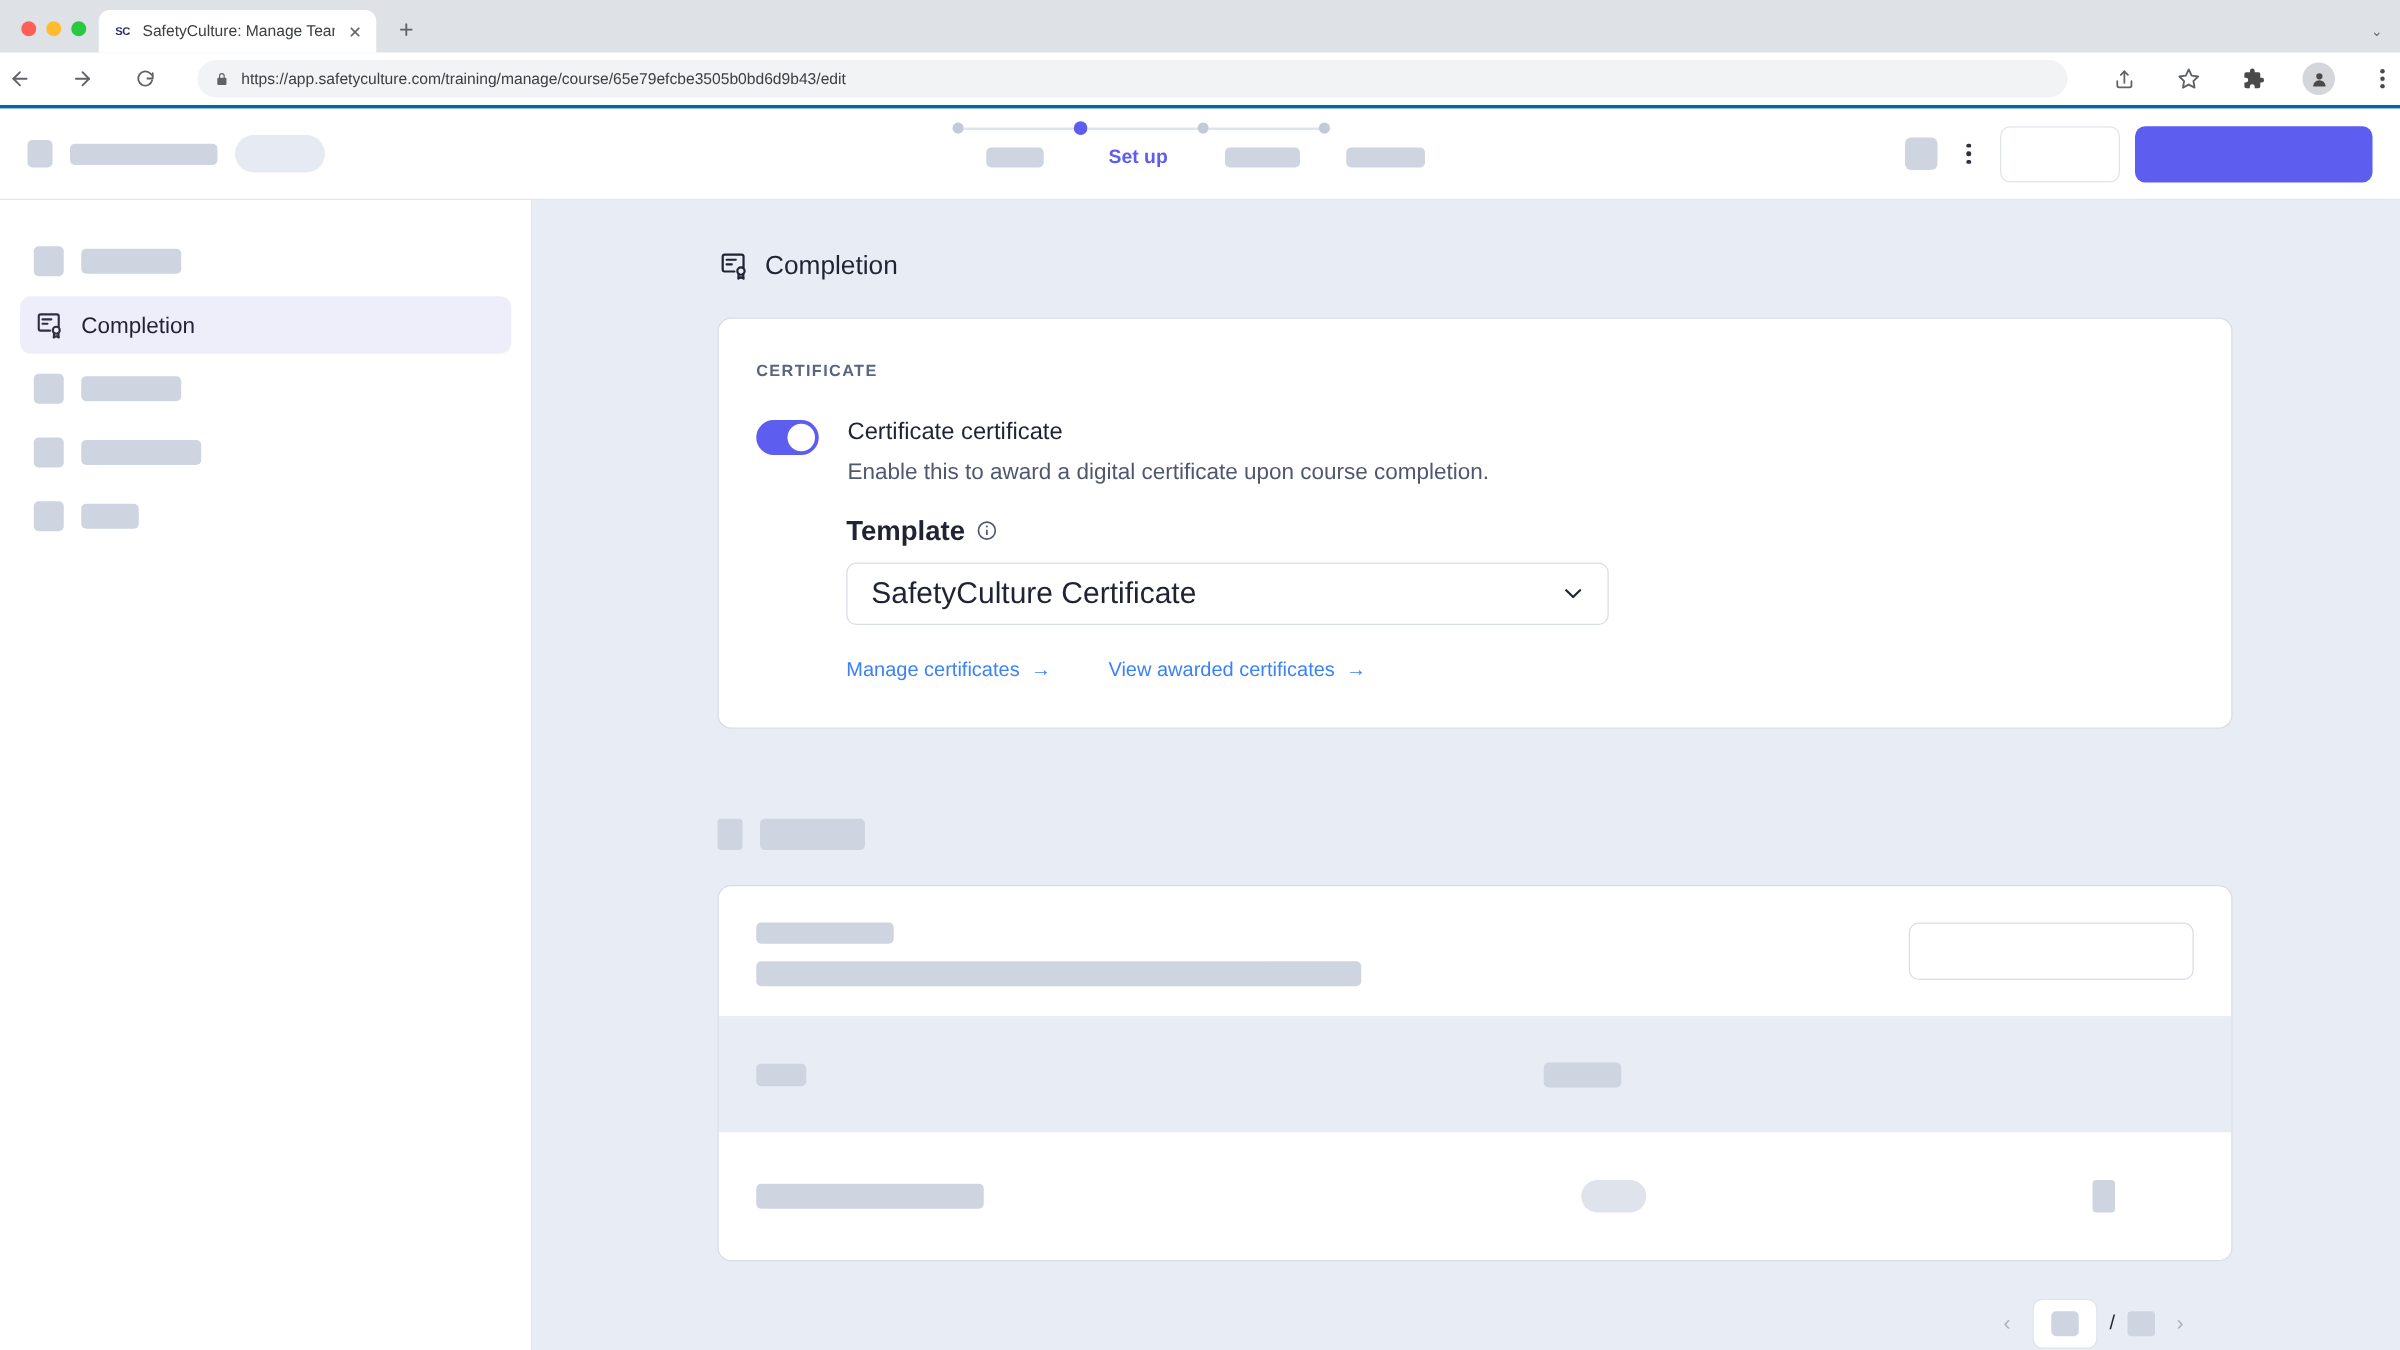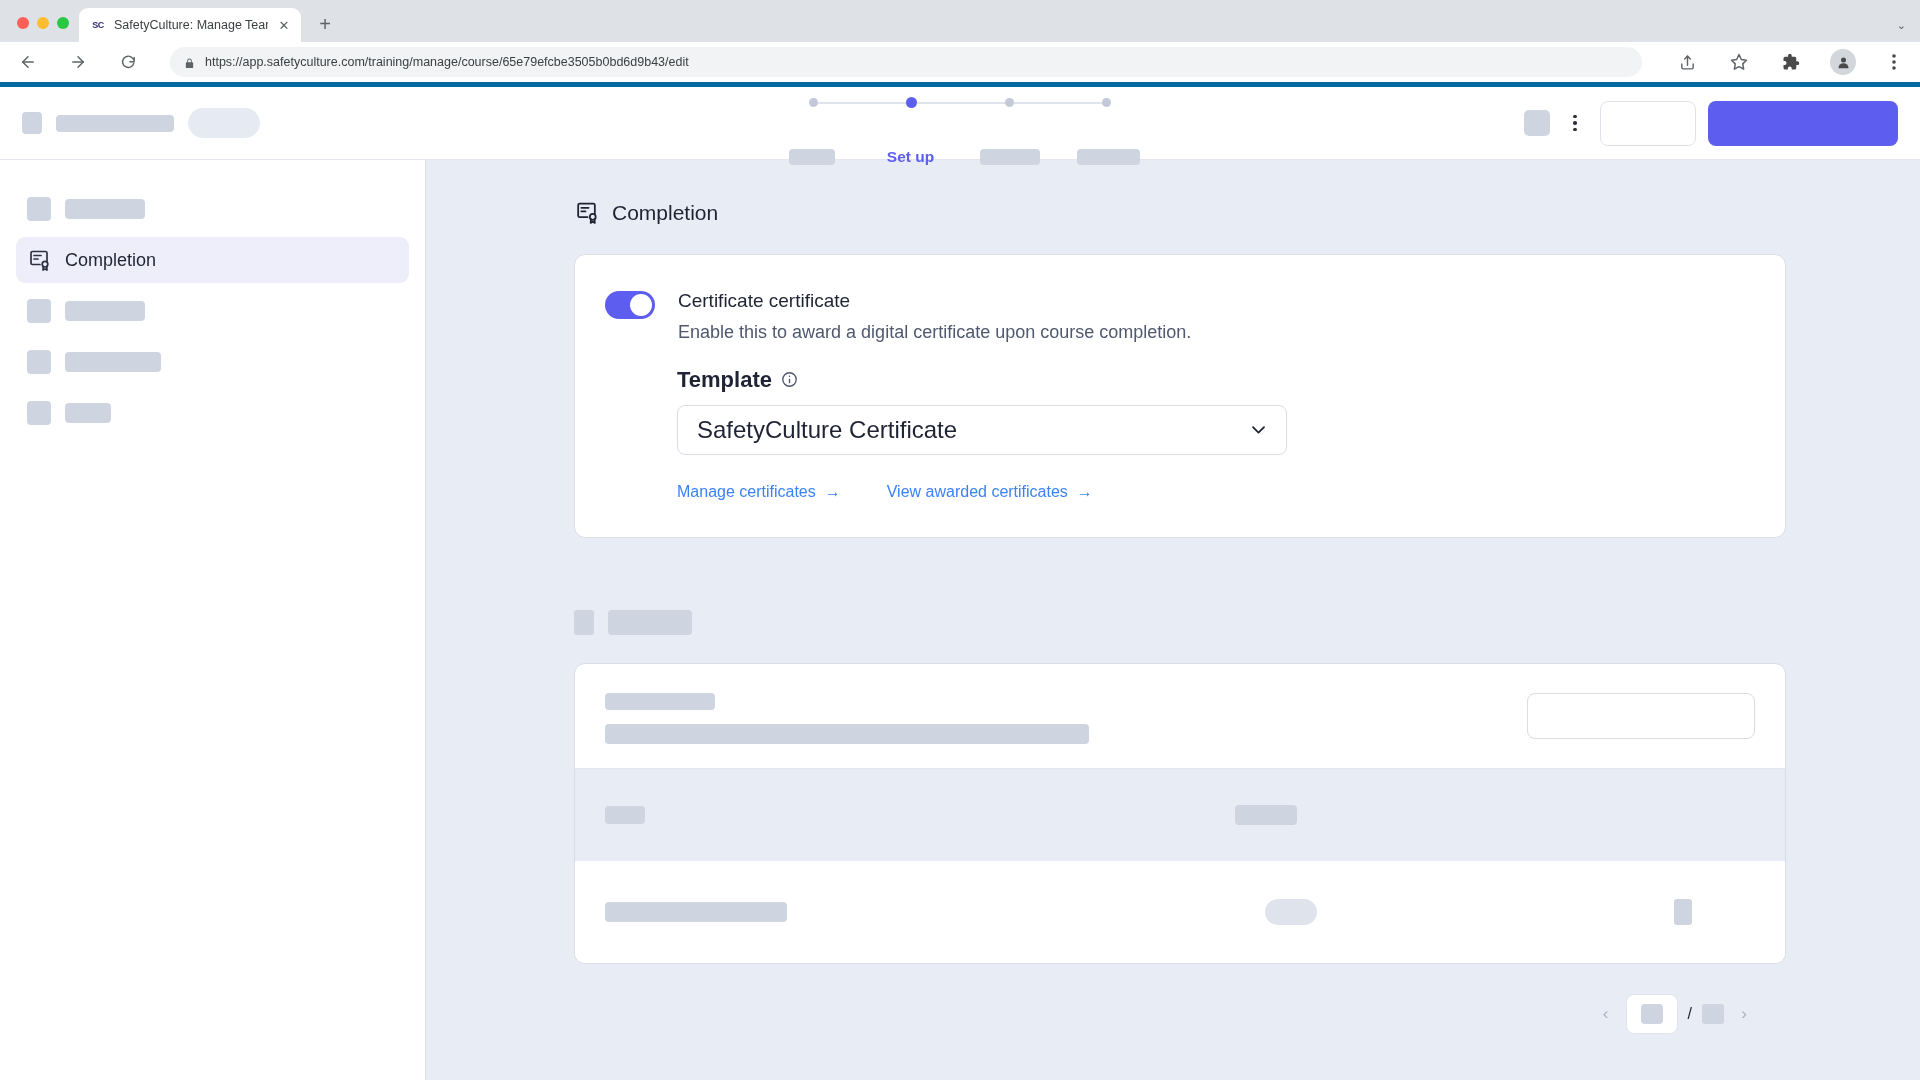--- a/index.html
+++ b/index.html
@@ -52,22 +52,22 @@
   }
   .tabstrip-right {
     margin-left: auto; padding: 0 14px 10px 0;
     display: flex; align-items: center;
   }
   .chev-down-sm { color: #5f6368; font-size: 11px; }
 
   .toolbar {
     height: 45px; background: #ffffff;
     display: flex; align-items: center; gap: 18px;
-    padding: 0 12px; flex: 0 0 45px;
-    border-bottom: 5px solid #0369a1;
+    padding: 0 0; flex: 0 0 45px;
+    border-bottom: 3px solid #0369a1;
   }
   .nav-btn {
     width: 32px; height: 32px;
     display: flex; align-items: center; justify-content: center;
     color: #5f6368; font-size: 16px;
   }
   .nav-btn.reload { font-size: 15px; }
   .omnibox {
     flex: 1; height: 30px; background: #f1f3f4;
     border-radius: 16px; margin: 0 8px 0 8px;
@@ -97,21 +97,21 @@
   }
   .hdr-left { display: flex; align-items: center; gap: 14px; }
   .hdr-right { margin-left: auto; display: flex; align-items: center; gap: 12px; }
 
   .sk { background: #ced5e0; border-radius: 4px; display: block; }
   .sk-pill { background: #e6eaf2; border-radius: 999px; display: block; }
 
   
   .stepper {
     position: absolute; left: 50%; transform: translateX(-50%);
-    top: 10px; display: flex; flex-direction: column; align-items: center; gap: 31px;
+    top: 10px; display: flex; flex-direction: column; align-items: flex-start;
   }
   .stepper-track { display: flex; align-items: center; }
   .step-dot { width: 9px; height: 9px; border-radius: 50%; background: #c3c9d8; }
   .step-dot.active { background: #5d5df0; width: 11px; height: 11px; }
   .step-line { width: 88px; height: 2px; background: #dfe3ec; }
   .stepper-labels { display: flex; align-items: center; margin-top: 9px; }
   .step-lbl { width: 99px; display: flex; justify-content: center; }
   .step-lbl .sk { height: 16px; width: 46px; }
   .step-lbl.wide .sk { width: 60px; }
   .step-lbl .txt {
@@ -412,20 +412,21 @@
                 <line x1="7" y1="7.5" x2="14" y2="7.5"></line>
                 <line x1="7" y1="11" x2="11" y2="11"></line>
                 <circle cx="18" cy="16.2" r="2.8"></circle>
                 <path d="M16.3 18.4 16 22l2-1.1 2 1.1-.3-3.6"></path>
               </svg>
             </span>
             <span class="page-title">Completion</span>
           </div>
 
           <div class="card cert">
+            <div class="section-label">CERTIFICATE</div>
 
             <div class="toggle-row">
               <span class="toggle">
                 <span class="knob"></span>
               </span>
               <div>
                 <div class="toggle-title">Certificate certificate</div>
                 <div class="toggle-desc">Enable this to award a digital certificate upon course completion.</div>
               </div>
             </div>

